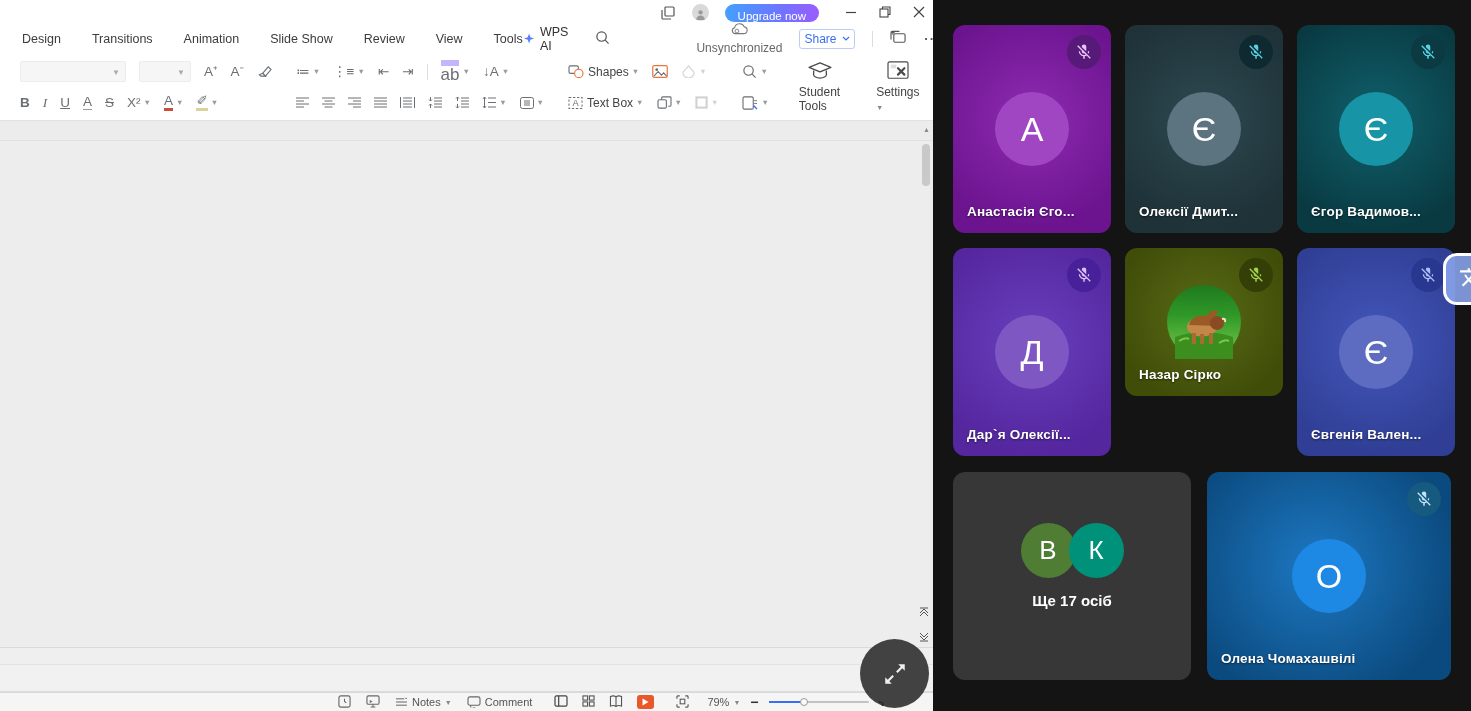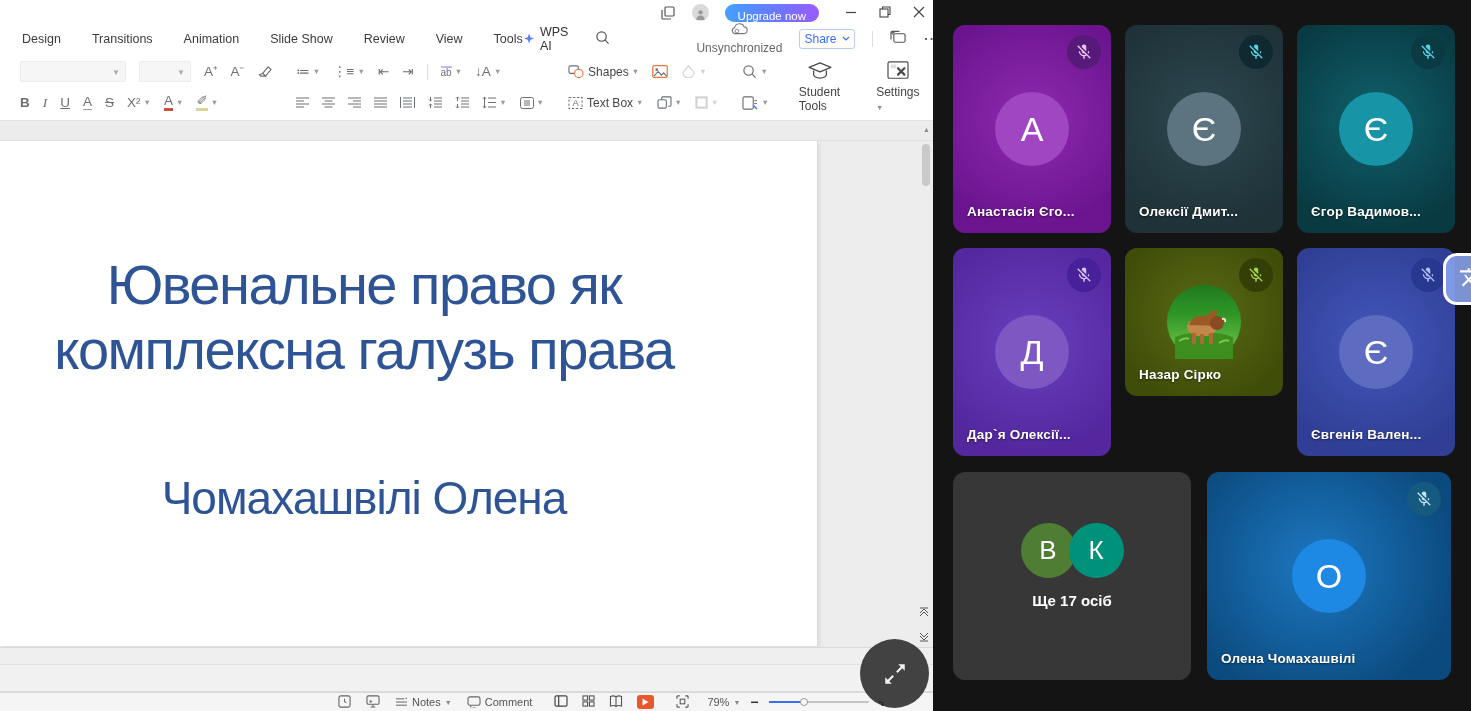--- a/index.html
+++ b/index.html
@@ -262,21 +262,21 @@
       </div>
       <div class="rsep"></div>
       <div class="rgroup">
         <div class="rrow">
           <span class="ric">≔<span class="caret">▼</span></span>
           <span class="ric">⋮≡<span class="caret">▼</span></span>
           <span class="ric">⇤</span>
           <span class="ric">⇥</span>
           <span class="vdiv"></span>
           <span class="ric">
-              <span style="border-top:2px solid #c4b5fd;font-size:10px">ab</span>
+              <span style="border-top:6px solid #c4b5fd;font-size:17px">ab</span>
               <span class="caret">▼</span>
             </span>
           <span class="ric">↓A<span class="caret">▼</span></span>
         </div>
         <div class="rrow">
           <span class="ric">
               <svg width="13" height="11" viewBox="0 0 13 11">
                 <path d="M0 1h13M0 4h8M0 7h13M0 10h8" stroke="#6b6f73"></path>
               </svg>
             </span>
@@ -414,27 +414,20 @@
             <rect x="1" y="1" width="22" height="18" rx="1.5" fill="none" stroke="#4a4a4a" stroke-width="1.3"></rect>
             <rect x="4" y="4" width="6" height="4" fill="#dcdcdc"></rect>
             <path d="M12 8l7 7m0-7-7 7" stroke="#4a4a4a" stroke-width="2.4" stroke-linecap="round"></path>
           </svg>
         <span><span>Settings</span> <span class="caret" style="font-size:7px;color:#888">▼</span></span>
       </div>
     </div>
 
     <div class="docarea">
       <div class="doc-topstrip"></div>
-      <div class="slide">
-        <div class="slide-title">
-          <div>Ювенальне право як</div>
-          <div>комплексна галузь права</div>
-        </div>
-        <div class="slide-subtitle">Чомахашвілі Олена</div>
-      </div>
       <div class="vscroll">
         <span class="vscroll-up">▲</span>
         <span class="vscroll-thumb"></span>
       </div>
       <div class="slide-nav">
         <span><svg width="10" height="10" viewBox="0 0 10 10">
               <path d="M1 1h8" stroke="#555"></path>
               <path d="M1 9 5 5l4 4M1 6 5 2l4 4" fill="none" stroke="#555"></path>
             </svg></span>
         <span><svg width="10" height="10" viewBox="0 0 10 10">

